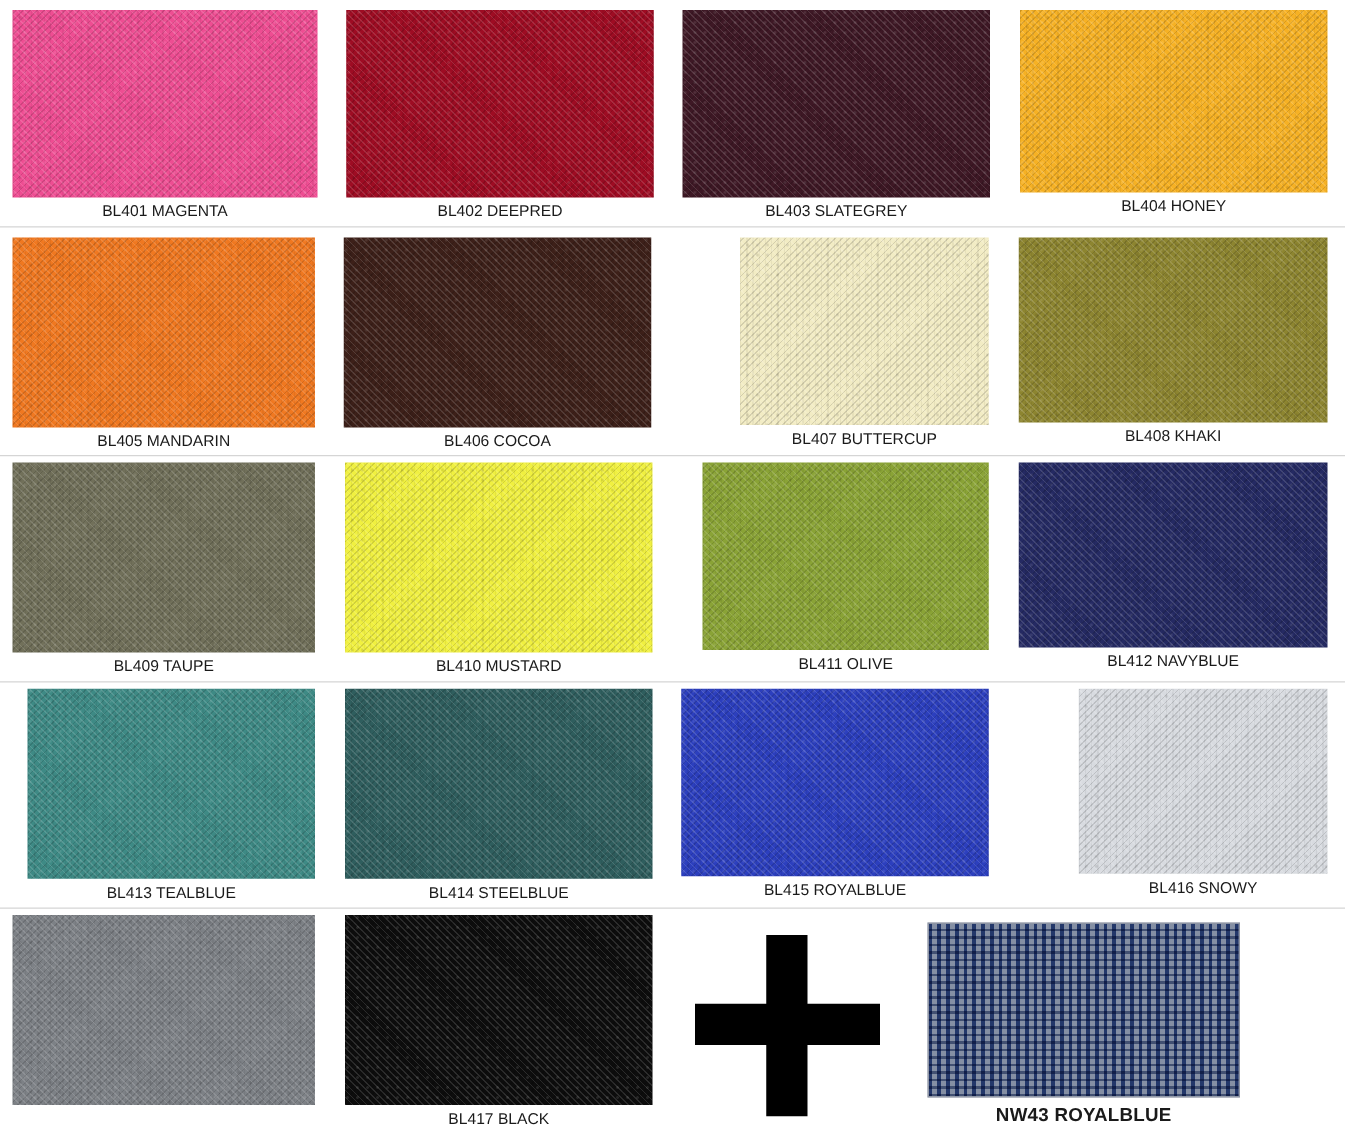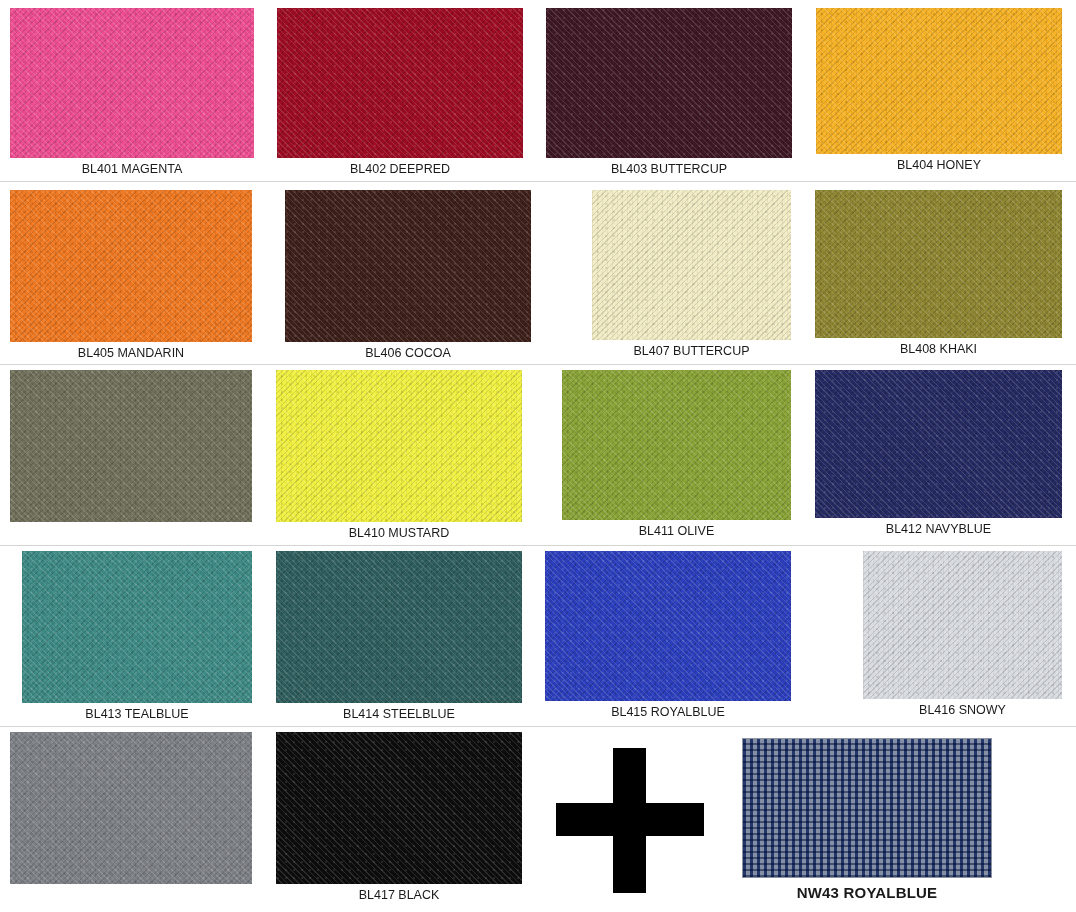--- a/index.html
+++ b/index.html
@@ -113,21 +113,21 @@
         <div class="weave2"></div>
       </div>
       <div class="caption">BL402 DEEPRED</div>
     </div>
 
     <div class="swatch-cell" style="left:546px; top:8px; width:246px;">
       <div class="swatch" style="height:150px; background:#3e1825;">
         <div class="weave"></div>
         <div class="weave2"></div>
       </div>
-      <div class="caption">BL403 BUTTERCUP</div>
+      <div class="caption">BL403 SLATEGREY</div>
     </div>
 
     <div class="swatch-cell" style="left:816px; top:8px; width:246px;">
       <div class="swatch" style="height:146px; background:#f6b124;">
         <div class="weave"></div>
         <div class="weave2"></div>
       </div>
       <div class="caption">BL404 HONEY</div>
     </div>
   </div>
@@ -135,21 +135,21 @@
 
   <div class="row">
     <div class="swatch-cell" style="left:10px; top:190px; width:242px;">
       <div class="swatch" style="height:152px; background:#f07820;">
         <div class="weave"></div>
         <div class="weave2"></div>
       </div>
       <div class="caption">BL405 MANDARIN</div>
     </div>
 
-    <div class="swatch-cell" style="left:275px; top:190px; width:246px;margin-left:10px;">
+    <div class="swatch-cell" style="left:275px; top:190px; width:246px;">
       <div class="swatch" style="height:152px; background:#3d2019;">
         <div class="weave"></div>
         <div class="weave2"></div>
       </div>
       <div class="caption">BL406 COCOA</div>
     </div>
 
     <div class="swatch-cell" style="left:545px; top:190px; width:246px;padding-left:47px;">
       <div class="swatch" style="height:150px; background:#f2ecc4;">
         <div class="weave"></div>
@@ -167,20 +167,21 @@
     </div>
   </div>
   <div class="hr" style="top:364px;"></div>
 
   <div class="row">
     <div class="swatch-cell" style="left:10px; top:370px; width:242px;">
       <div class="swatch" style="height:152px; background:#71705a;">
         <div class="weave"></div>
         <div class="weave2"></div>
       </div>
+      <div class="caption">BL409 TAUPE</div>
     </div>
 
     <div class="swatch-cell" style="left:276px; top:370px; width:246px;">
       <div class="swatch" style="height:152px; background:#f0f040;">
         <div class="weave"></div>
         <div class="weave2"></div>
       </div>
       <div class="caption">BL410 MUSTARD</div>
     </div>
 

